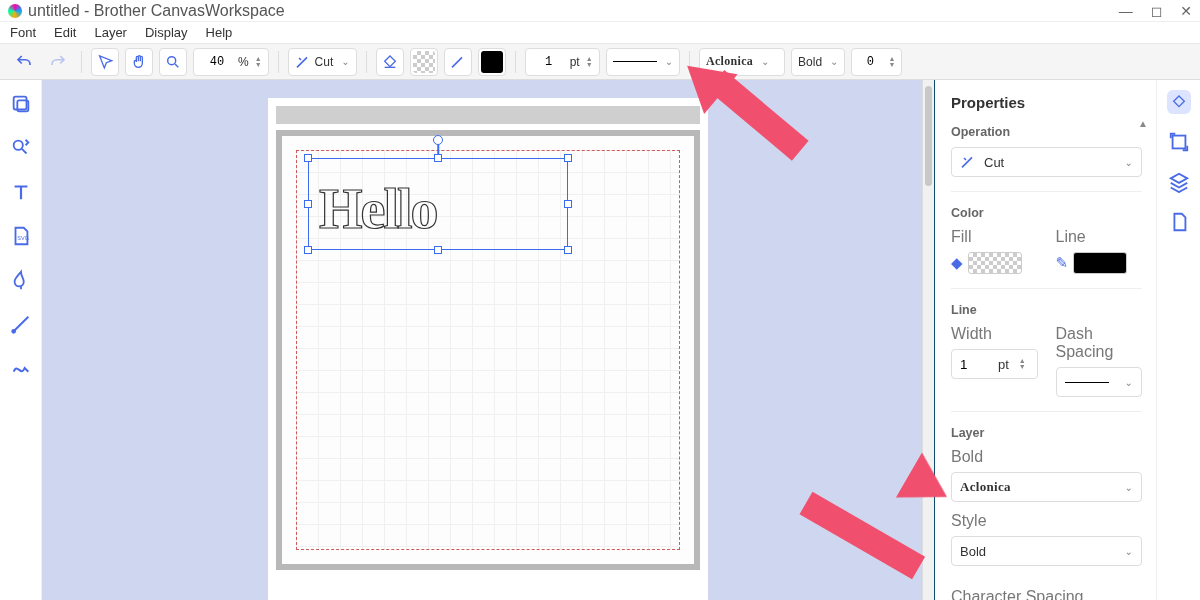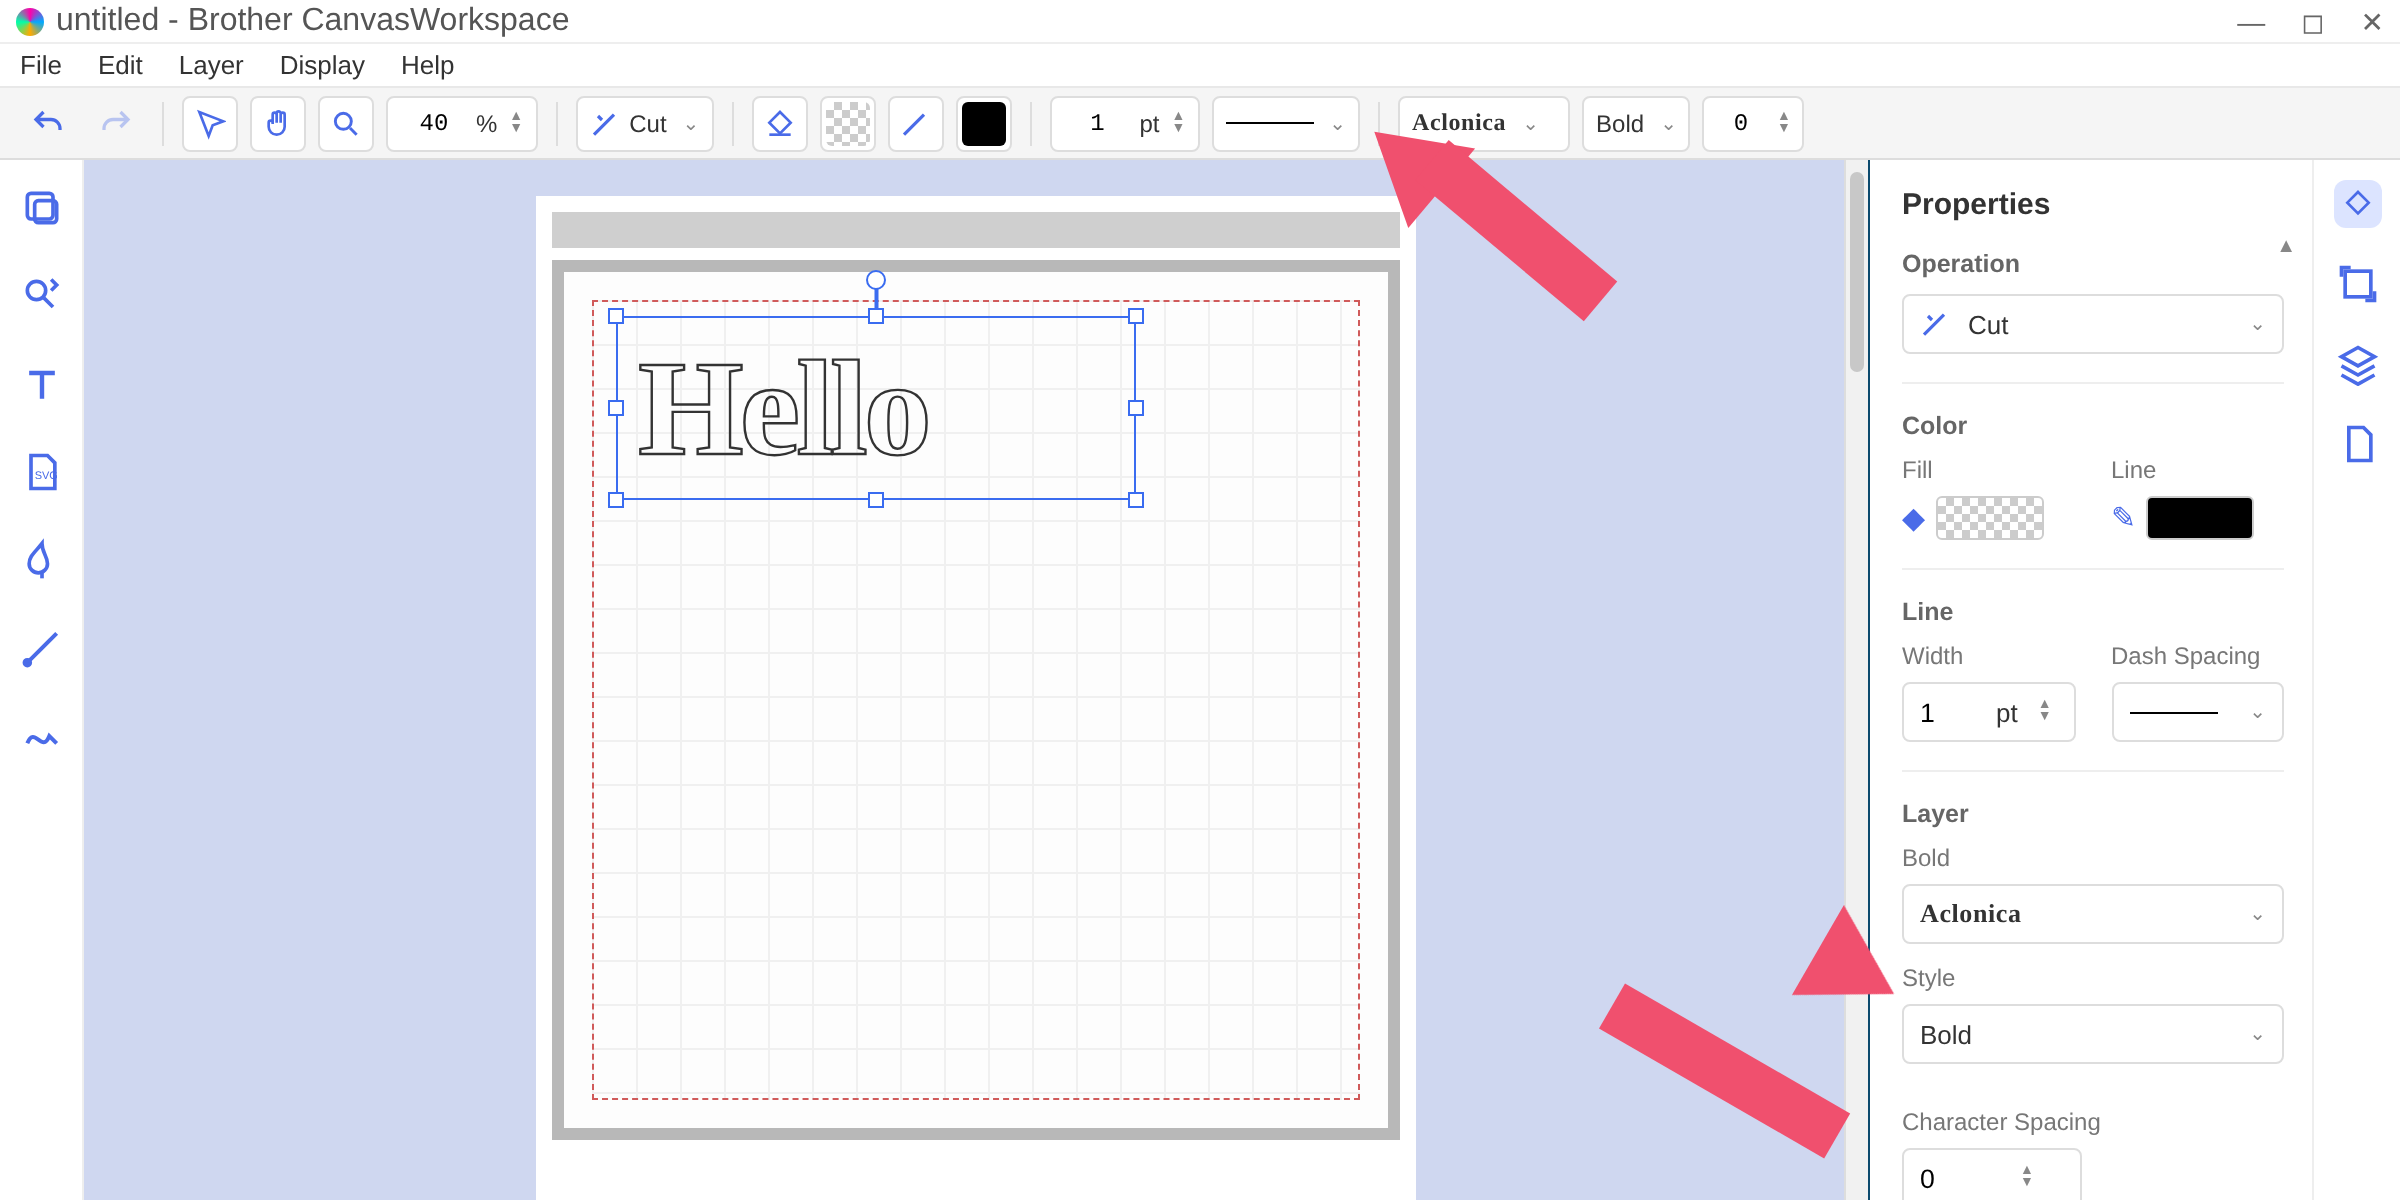--- a/index.html
+++ b/index.html
@@ -47,31 +47,31 @@
 .grid { position: absolute; left: 14px; top: 14px; right: 14px; bottom: 14px;
   background-image: linear-gradient(#e8e8e8 1px,transparent 1px),linear-gradient(90deg,#e8e8e8 1px,transparent 1px);
   background-size: 22px 22px; opacity: .6; }
 .selection { position: absolute; left: 26px; top: 22px; width: 260px; height: 92px; border: 1.5px solid #3a6cf0; }
 .sel-handle { position: absolute; width: 8px; height: 8px; background: #fff; border: 1.5px solid #3a6cf0; }
 .h-tl { left:-5px; top:-5px; } .h-tr { right:-5px; top:-5px; } .h-bl { left:-5px; bottom:-5px; } .h-br { right:-5px; bottom:-5px; }
 .h-tc { left:50%; top:-5px; transform:translateX(-50%); } .h-bc { left:50%; bottom:-5px; transform:translateX(-50%); }
 .h-lc { left:-5px; top:50%; transform:translateY(-50%); } .h-rc { right:-5px; top:50%; transform:translateY(-50%); }
 .rot-handle { position:absolute; left:50%; top:-24px; transform:translateX(-50%); width:10px; height:10px; border:1.5px solid #3a6cf0; border-radius:50%; background:#fff; }
 .rot-line { position:absolute; left:50%; top:-15px; width:1.5px; height:12px; background:#3a6cf0; transform:translateX(-50%); }
-.hello { position:absolute; left:10px; top:6px; font-size: 68px; font-weight:700; font-family: Georgia,serif; color:transparent; -webkit-text-stroke: 1.2px #333; letter-spacing:-2px; }
+.hello { position:absolute; left:10px; top:18px; font-size: 56px; font-weight:700; font-family: Georgia,serif; color:transparent; -webkit-text-stroke: 1.2px #333; letter-spacing:-2px; }
 
 
 .rpanel { width: 222px; background: #fff; border-left: 1px solid #0c4a6e; padding: 14px 14px 0 16px; overflow-y: auto; position:relative; }
 .rpanel h3 { font-size: 15px; font-weight: 800; margin-bottom: 10px; }
 .sect-title { font-size: 12.5px; font-weight: 700; color: #666; margin: 14px 0 8px; }
 .propsel { height: 30px; border: 1px solid #ddd; border-radius: 4px; display: flex; align-items: center; padding: 0 8px; gap: 8px; font-size: 13px; }
 .propsel .chev { margin-left: auto; }
 .row { display: flex; gap: 18px; }
 .col { flex: 1; }
-.plabel { font-size: 12px; color: #777; margin-bottom: 6px; display:block; }
+.plabel { font-size: 16px; color: #777; margin-bottom: 6px; display:block; }
 .swatch-row { display:flex; align-items:center; gap:5px; }
 .swatch-icon { color:#4a6be8; font-size:15px; }
 .swatch-box { width:54px; height:22px; border:1px solid #ccc; border-radius:3px; }
 .hr { border: none; border-top: 1px solid #eee; margin: 14px 0 0; }
 .collapse-arrow { position:absolute; right:8px; top:38px; font-size:10px; color:#888; }
 
 
 .rrail { width: 44px; background: #fff; border-left: 1px solid #eee; display: flex; flex-direction: column; align-items: center; padding-top: 10px; gap: 16px; color: #4a6be8; }
 .rrail .sel { background: #dce4ff; border-radius: 6px; padding:4px; }
 
@@ -91,21 +91,21 @@
   <div class="titlebar-icon"></div>
   <div class="titlebar-text">untitled - Brother CanvasWorkspace</div>
   <div class="win-controls">
     <span>—</span>
     <span>◻</span>
     <span>✕</span>
   </div>
 </div>
 
 <div class="menubar">
-  <span>File</span>
+  <span>Font</span>
   <span>Edit</span>
   <span>Layer</span>
   <span>Display</span>
   <span>Help</span>
 </div>
 
 <div class="toolbar">
   <span class="tbtn flat">
       <svg width="18" height="18" viewBox="0 0 24 24" fill="none" stroke="#4a6be8" stroke-width="2.2">
         <path d="M9 14l-5-5 5-5"></path>

